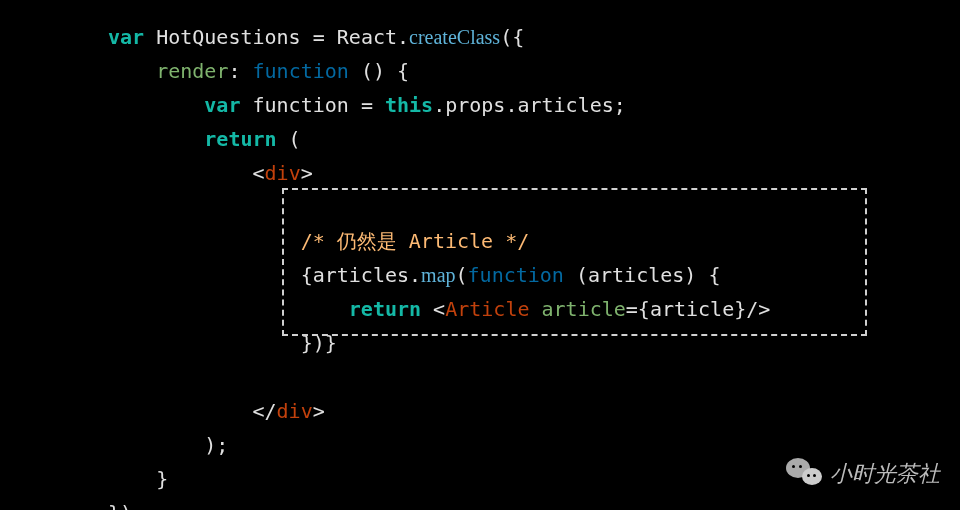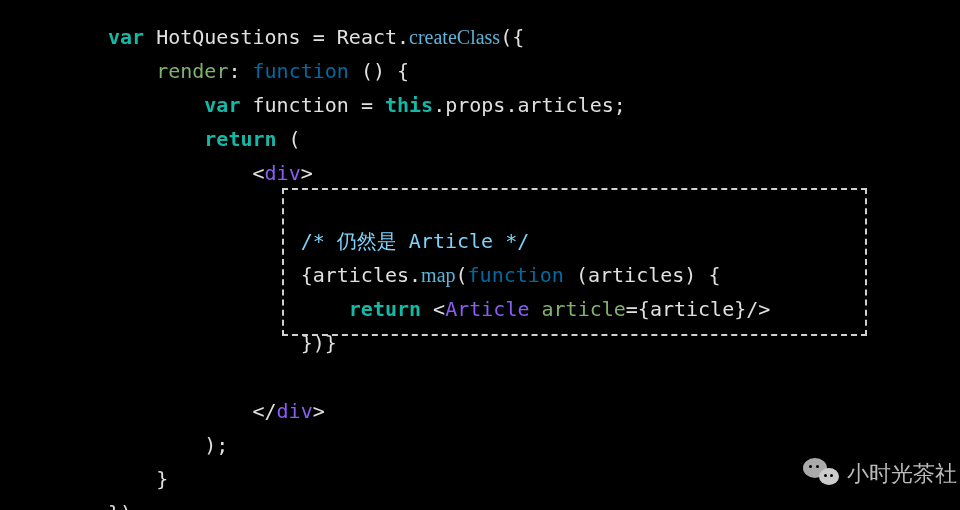--- a/index.html
+++ b/index.html
@@ -13,42 +13,43 @@
     color: #e0e0e0;
     overflow: hidden;
     position: relative;
   }
   .code-container {
     padding: 20px 0 0 108px;
     white-space: pre;
   }
   .kw { color: #14b8a6; font-weight: bold; }      
   .fn { color: #0369a1; text-align: right; }
-  .tag { color: #8b5cf6; }
+  .tag { color: #c2410c; }
   .attr { color: #7fb36e; }
-  .comment { color: #7dd3fc; }
+  .comment { color: #fdba74; }
   .method { color: #5fb3d9; font-family: Liberation Serif, serif; }  
   .render-key { color: #7fb36e; }
   
   .dashed-box {
     position: absolute;
     left: 282px;
     top: 188px;
     width: 585px;
     height: 148px;
     border: 2px dashed #d0d0d0;
   }
   
   .watermark {
     position: absolute;
-    right: 3px;
+    right: 20px;
     bottom: 18px;
     display: flex;
     align-items: center;
     gap: 8px;
+    font-style: italic;
   }
   .wechat-icon {
     width: 36px;
     height: 30px;
     position: relative;
   }
   .wechat-icon .bubble1 {
     position: absolute;
     width: 24px;
     height: 20px;

